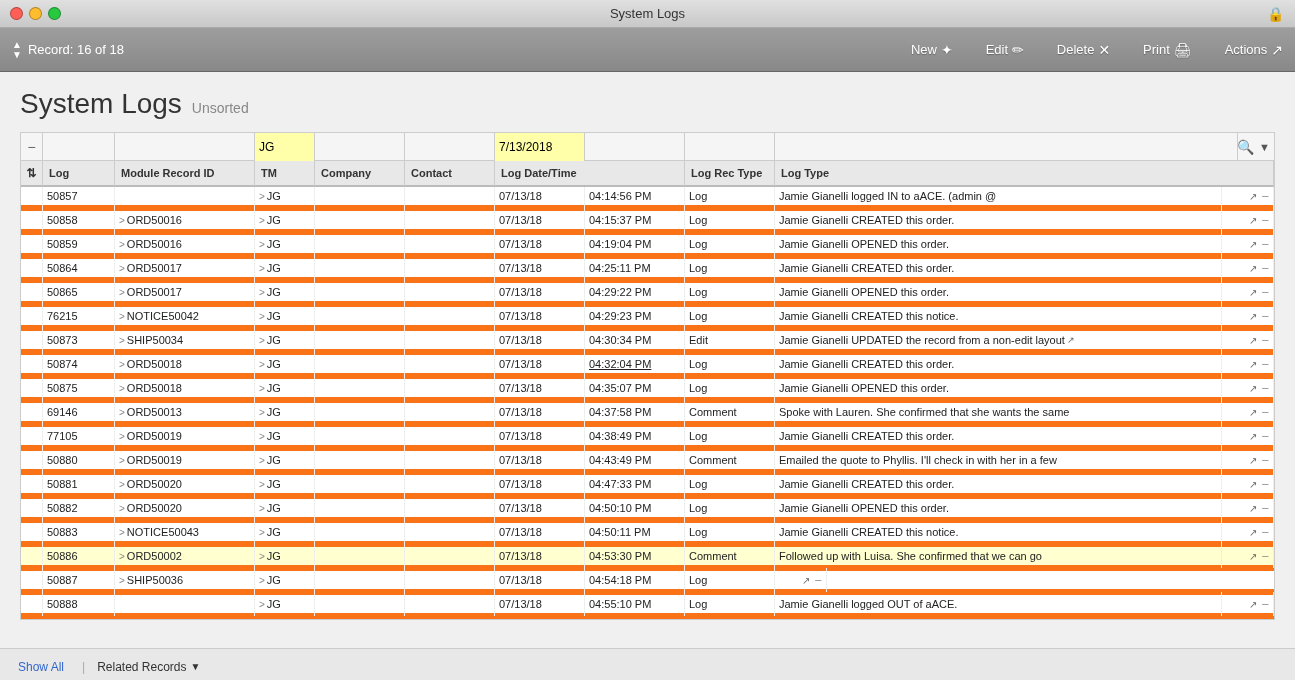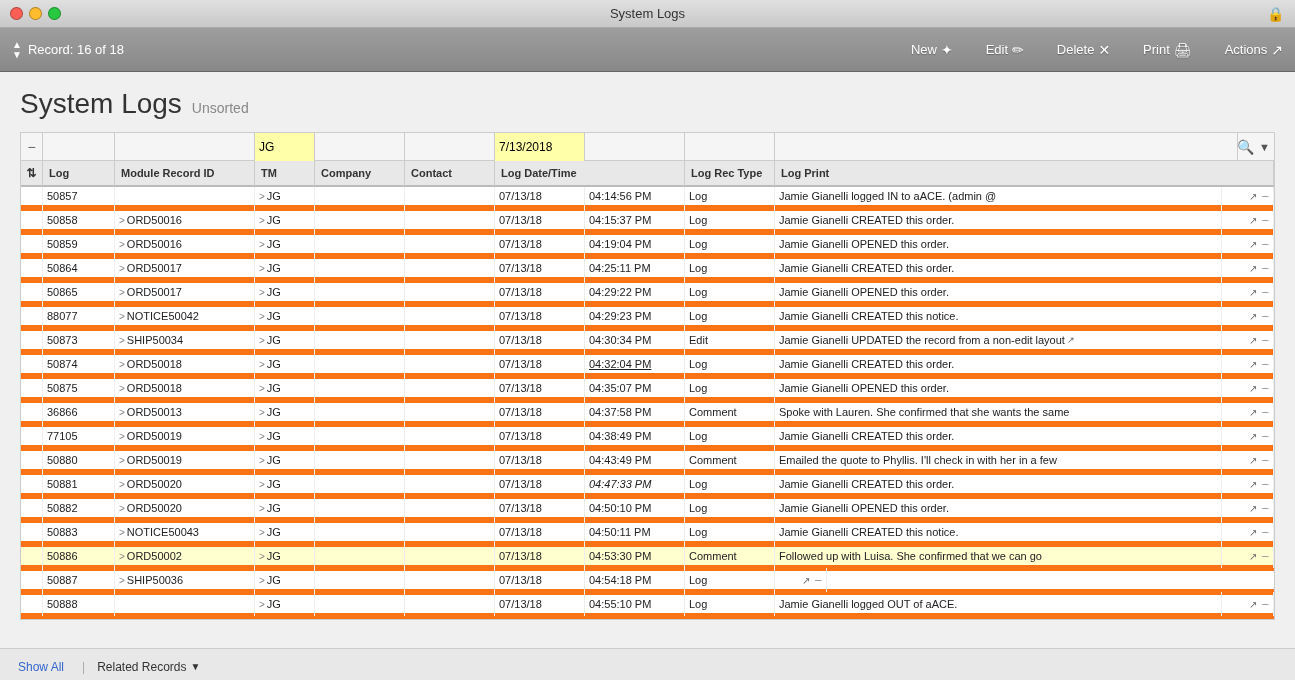--- a/index.html
+++ b/index.html
@@ -329,21 +329,21 @@
       <div class="col-header c-indicator">
         <span style="font-size:12px;">⇅</span>
       </div>
       <div class="col-header c-log" style="width:72px;min-width:72px;">Log</div>
       <div class="col-header c-modid" style="width:140px;min-width:140px;">Module Record ID</div>
       <div class="col-header c-tm" style="width:60px;min-width:60px;">TM</div>
       <div class="col-header c-company" style="width:90px;min-width:90px;">Company</div>
       <div class="col-header c-contact" style="width:90px;min-width:90px;">Contact</div>
       <div class="col-header" style="width:190px;min-width:190px;">Log Date/Time</div>
       <div class="col-header c-rectype" style="width:90px;min-width:90px;">Log Rec Type</div>
-      <div class="col-header c-entry">Log Print</div>
+      <div class="col-header c-entry">Log Type</div>
     </div>
 
     <div class="data-rows" id="data-rows-container">
         <div class="data-row">
     <div class="data-cell c-indicator"></div>
     <div class="data-cell c-log" style="width:72px;min-width:72px;">50857</div>
     <div class="data-cell c-modid" style="width:140px;min-width:140px;"></div>
     <div class="data-cell c-tm" style="width:60px;min-width:60px;">
       <span class="arrow-link">&gt;</span>JG
     </div>
@@ -425,21 +425,21 @@
     <div class="data-cell" style="width:100px;min-width:100px;">04:29:22 PM</div>
     <div class="data-cell c-rectype" style="width:90px;min-width:90px;">Log</div>
     <div class="data-cell c-entry">Jamie Gianelli OPENED this order.</div>
     <div class="data-cell c-actions" style="width:52px;min-width:52px;justify-content:flex-end;gap:4px;">
       <span style="font-size:10px;color:#666;">↗</span>
       <span style="font-size:13px;color:#999;">−</span>
     </div>
   </div>
         <div class="data-row">
     <div class="data-cell c-indicator"></div>
-    <div class="data-cell c-log" style="width:72px;min-width:72px;">88077</div>
+    <div class="data-cell c-log" style="width:72px;min-width:72px;">76215</div>
     <div class="data-cell c-modid" style="width:140px;min-width:140px;"><span class="arrow-link">&gt;</span>NOTICE50042</div>
     <div class="data-cell c-tm" style="width:60px;min-width:60px;">
       <span class="arrow-link">&gt;</span>JG
     </div>
     <div class="data-cell c-company" style="width:90px;min-width:90px;"></div>
     <div class="data-cell c-contact" style="width:90px;min-width:90px;"></div>
     <div class="data-cell" style="width:90px;min-width:90px;">07/13/18</div>
     <div class="data-cell" style="width:100px;min-width:100px;">04:29:23 PM</div>
     <div class="data-cell c-rectype" style="width:90px;min-width:90px;">Log</div>
     <div class="data-cell c-entry">Jamie Gianelli CREATED this notice.</div>
@@ -497,21 +497,21 @@
     <div class="data-cell" style="width:100px;min-width:100px;">04:35:07 PM</div>
     <div class="data-cell c-rectype" style="width:90px;min-width:90px;">Log</div>
     <div class="data-cell c-entry">Jamie Gianelli OPENED this order.</div>
     <div class="data-cell c-actions" style="width:52px;min-width:52px;justify-content:flex-end;gap:4px;">
       <span style="font-size:10px;color:#666;">↗</span>
       <span style="font-size:13px;color:#999;">−</span>
     </div>
   </div>
         <div class="data-row">
     <div class="data-cell c-indicator"></div>
-    <div class="data-cell c-log" style="width:72px;min-width:72px;">36866</div>
+    <div class="data-cell c-log" style="width:72px;min-width:72px;">69146</div>
     <div class="data-cell c-modid" style="width:140px;min-width:140px;"><span class="arrow-link">&gt;</span>ORD50013</div>
     <div class="data-cell c-tm" style="width:60px;min-width:60px;">
       <span class="arrow-link">&gt;</span>JG
     </div>
     <div class="data-cell c-company" style="width:90px;min-width:90px;"></div>
     <div class="data-cell c-contact" style="width:90px;min-width:90px;"></div>
     <div class="data-cell" style="width:90px;min-width:90px;">07/13/18</div>
     <div class="data-cell" style="width:100px;min-width:100px;">04:37:58 PM</div>
     <div class="data-cell c-rectype" style="width:90px;min-width:90px;">Comment</div>
     <div class="data-cell c-entry">Spoke with Lauren. She confirmed that she wants the same</div>
@@ -559,21 +559,21 @@
         <div class="data-row">
     <div class="data-cell c-indicator"></div>
     <div class="data-cell c-log" style="width:72px;min-width:72px;">50881</div>
     <div class="data-cell c-modid" style="width:140px;min-width:140px;"><span class="arrow-link">&gt;</span>ORD50020</div>
     <div class="data-cell c-tm" style="width:60px;min-width:60px;">
       <span class="arrow-link">&gt;</span>JG
     </div>
     <div class="data-cell c-company" style="width:90px;min-width:90px;"></div>
     <div class="data-cell c-contact" style="width:90px;min-width:90px;"></div>
     <div class="data-cell" style="width:90px;min-width:90px;">07/13/18</div>
-    <div class="data-cell" style="width:100px;min-width:100px;font-style:italic;">04:47:33 PM</div>
+    <div class="data-cell" style="width:100px;min-width:100px;">04:47:33 PM</div>
     <div class="data-cell c-rectype" style="width:90px;min-width:90px;">Log</div>
     <div class="data-cell c-entry">Jamie Gianelli CREATED this order.</div>
     <div class="data-cell c-actions" style="width:52px;min-width:52px;justify-content:flex-end;gap:4px;">
       <span style="font-size:10px;color:#666;">↗</span>
       <span style="font-size:13px;color:#999;">−</span>
     </div>
   </div>
         <div class="data-row">
     <div class="data-cell c-indicator"></div>
     <div class="data-cell c-log" style="width:72px;min-width:72px;">50882</div>

